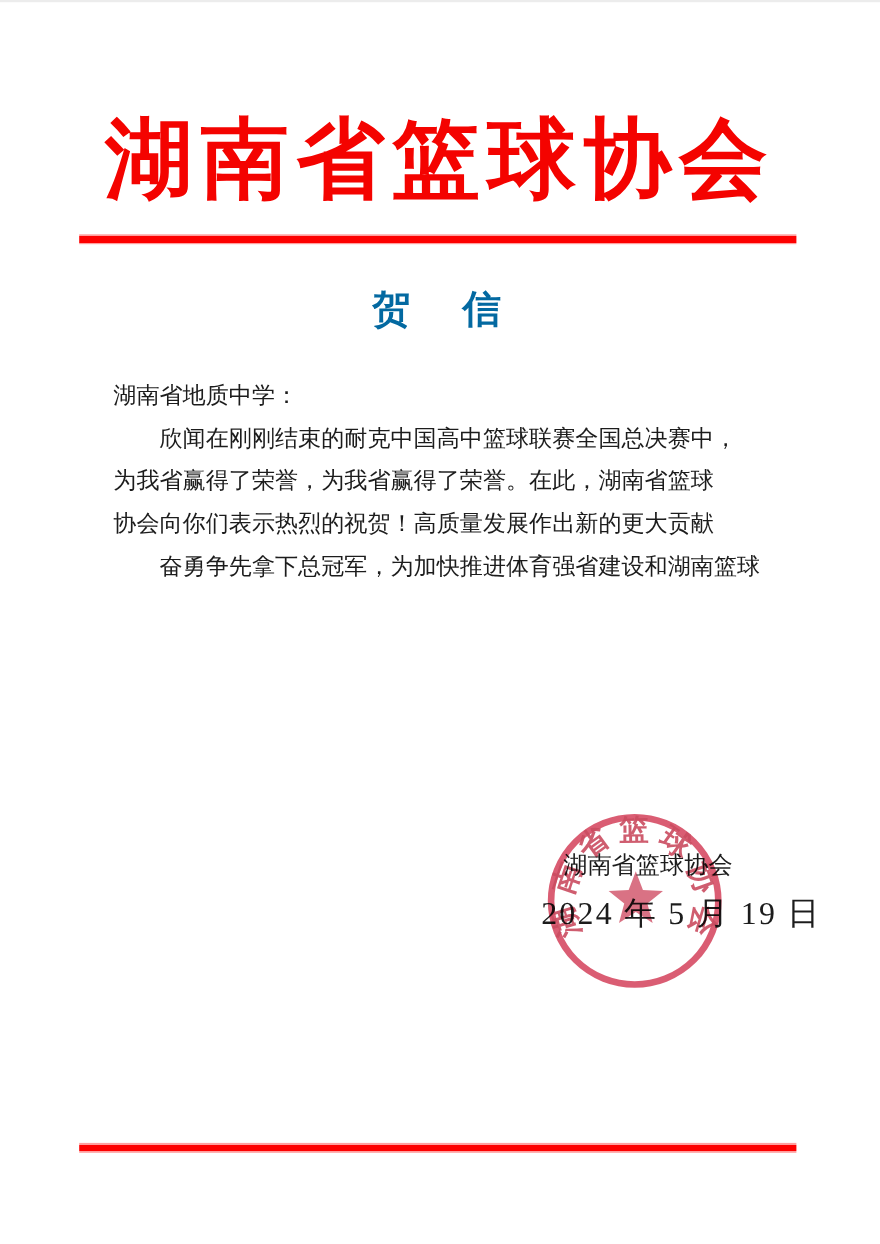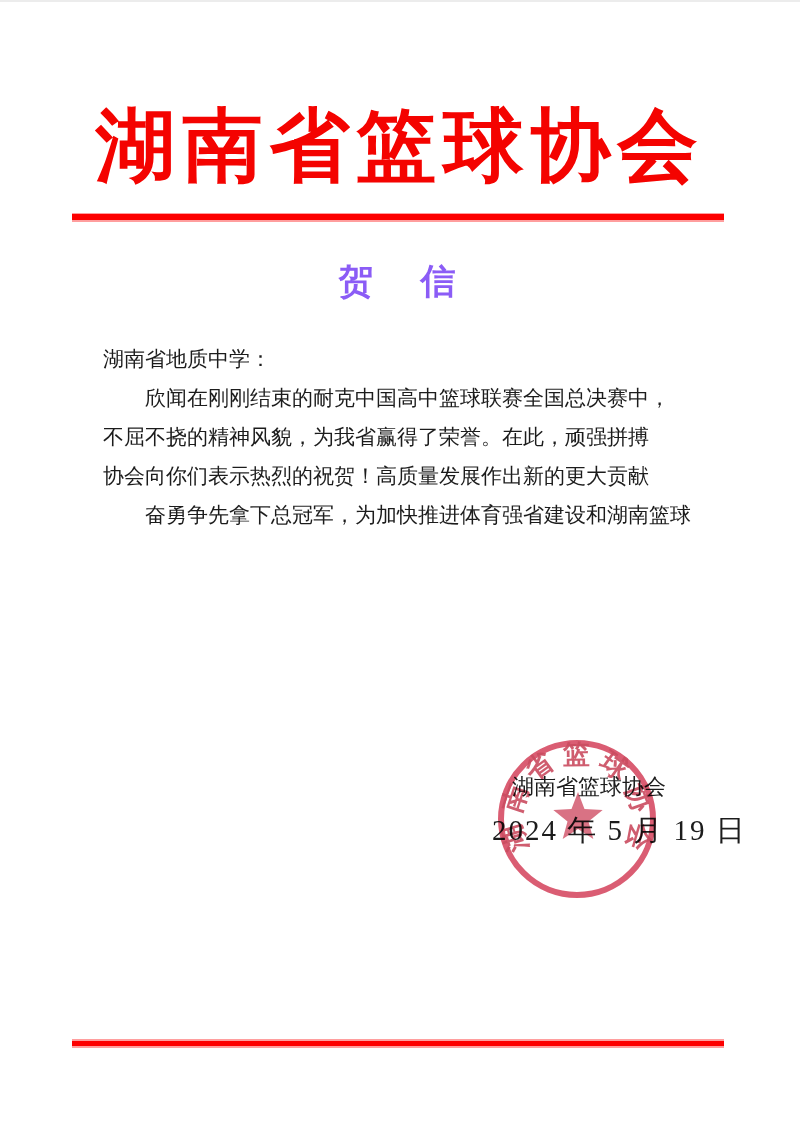--- a/index.html
+++ b/index.html
@@ -37,21 +37,21 @@
       #ff9e9e 7.5px, #ff9e9e 9px);
   }
   .red-rule.top { top: 213px; }
   .red-rule.bottom { top: 1039px; }
   .letter-title {
     position: absolute;
     left: 0; top: 258px; width: 800px;
     text-align: center;
     font-size: 35px;
     font-weight: bold;
-    color: #8b5cf6;
+    color: #0369a1;
     letter-spacing: 6px;
     white-space: nowrap;
   }
   .body-text {
     position: absolute;
     left: 103px; top: 340px; width: 640px;
     font-size: 21px;
     line-height: 39px;
     color: #1c1c1c;
   }
@@ -88,21 +88,21 @@
 
   <div class="org-title">湖南省篮球协会</div>
 
   <div class="red-rule top"></div>
 
   <div class="letter-title">贺　信</div>
 
   <div class="body-text">
     <div class="body-line">湖南省地质中学：</div>
     <div class="body-line">　　欣闻在刚刚结束的耐克中国高中篮球联赛全国总决赛中，</div>
-    <div class="body-line">不屈不挠的精神风貌，为我省赢得了荣誉。在此，顽强拼搏</div>
+    <div class="body-line">为我省赢得了荣誉，为我省赢得了荣誉。在此，湖南省篮球</div>
     <div class="body-line">协会向你们表示热烈的祝贺！高质量发展作出新的更大贡献</div>
     <div class="body-line">　　奋勇争先拿下总冠军，为加快推进体育强省建设和湖南篮球</div>
   </div>
 
   <div class="sign-org">湖南省篮球协会</div>
 
   <div class="sign-date">2024 年 5 月 19 日</div>
 
   <svg class="seal-svg" viewBox="0 0 166 166">
     <circle cx="83" cy="83" r="76" fill="none" stroke="#d4425a" stroke-width="6" opacity="0.93"></circle>

